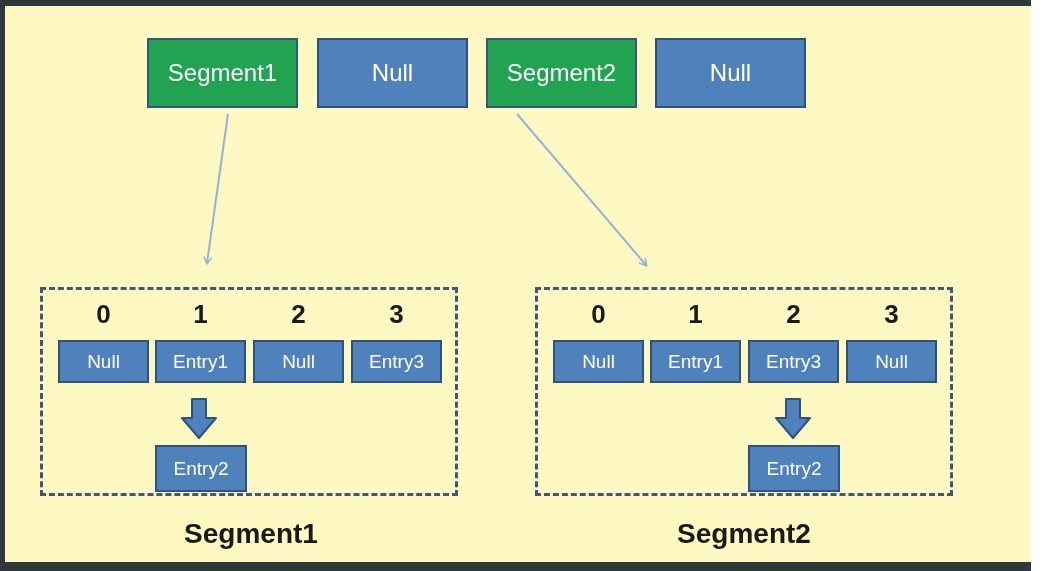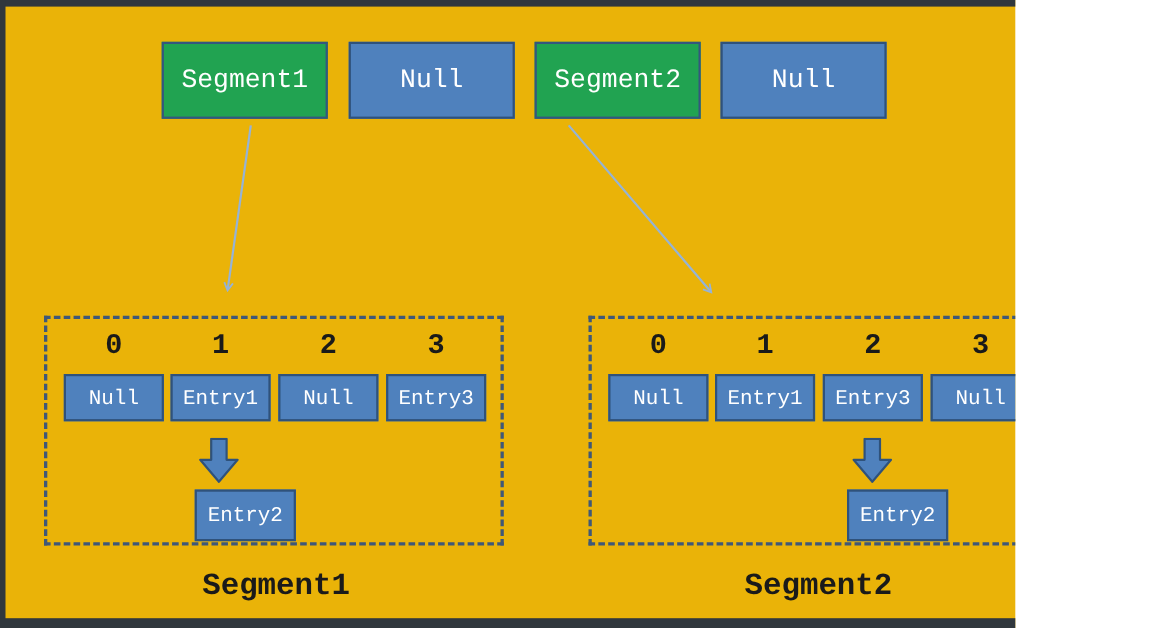--- a/index.html
+++ b/index.html
@@ -3,22 +3,22 @@
 <meta charset="utf-8">
 <style>
   :root{
     --green:#21A351; --green-border:#35567E;
     --blue:#4F81BD; --blue-border:#2F527B;
     --dash-border:#3F5878; --arrow:#95B3D7;
     --frame:#30373D; --text-light:#FFFFFF; --text-dark:#1A1A1A;
   }
   html,body{margin:0;padding:0;background:#fff;}
   .stage{
-    position:relative; width:923px; height:571px; background:#eab308;
-    font-family:Liberation Mono, monospace; overflow:hidden;
+    position:relative; width:1031px; height:571px; background:#fef9c3;
+    font-family:Liberation Sans, sans-serif; overflow:hidden;
   }
   .bar{position:absolute; background:var(--frame);}
   .bar.top{left:0; top:0; width:1057px; height:6px;}
   .bar.left{left:0; top:0; width:5px; height:571px;}
   .bar.bottom{left:0; top:562px; width:1057px; height:9px;}
 
   .tbox{
     position:absolute; top:38px; width:151px; height:70px;
     display:flex; align-items:center; justify-content:center;
     color:var(--text-light); font-size:24px; box-sizing:border-box;
@@ -49,21 +49,21 @@
   .c0{left:15px;} .c1{left:112px;} .c2{left:210px;} .c3{left:308px;}
 
   .blockarrow{position:absolute; top:108px; width:38px; height:42px;}
   .p-left  .blockarrow{left:137px;}
   .p-right .blockarrow{left:236px;}
 
   .entry2{
     position:absolute; top:155px; width:92px; height:47px; box-sizing:border-box;
     background:var(--blue); border:2px solid var(--blue-border);
     display:flex; align-items:center; justify-content:center;
-    color:var(--text-light); font-size:19px;margin-left:22px;
+    color:var(--text-light); font-size:19px;
   }
   .p-left  .entry2{left:112px;}
   .p-right .entry2{left:210px;}
 
   .caption{
     position:absolute; top:518px; width:220px; text-align:center;
     font-size:28px; font-weight:bold; color:var(--text-dark);
   }
   .caption.cap-left{left:141px;}
   .caption.cap-right{left:634px;}

